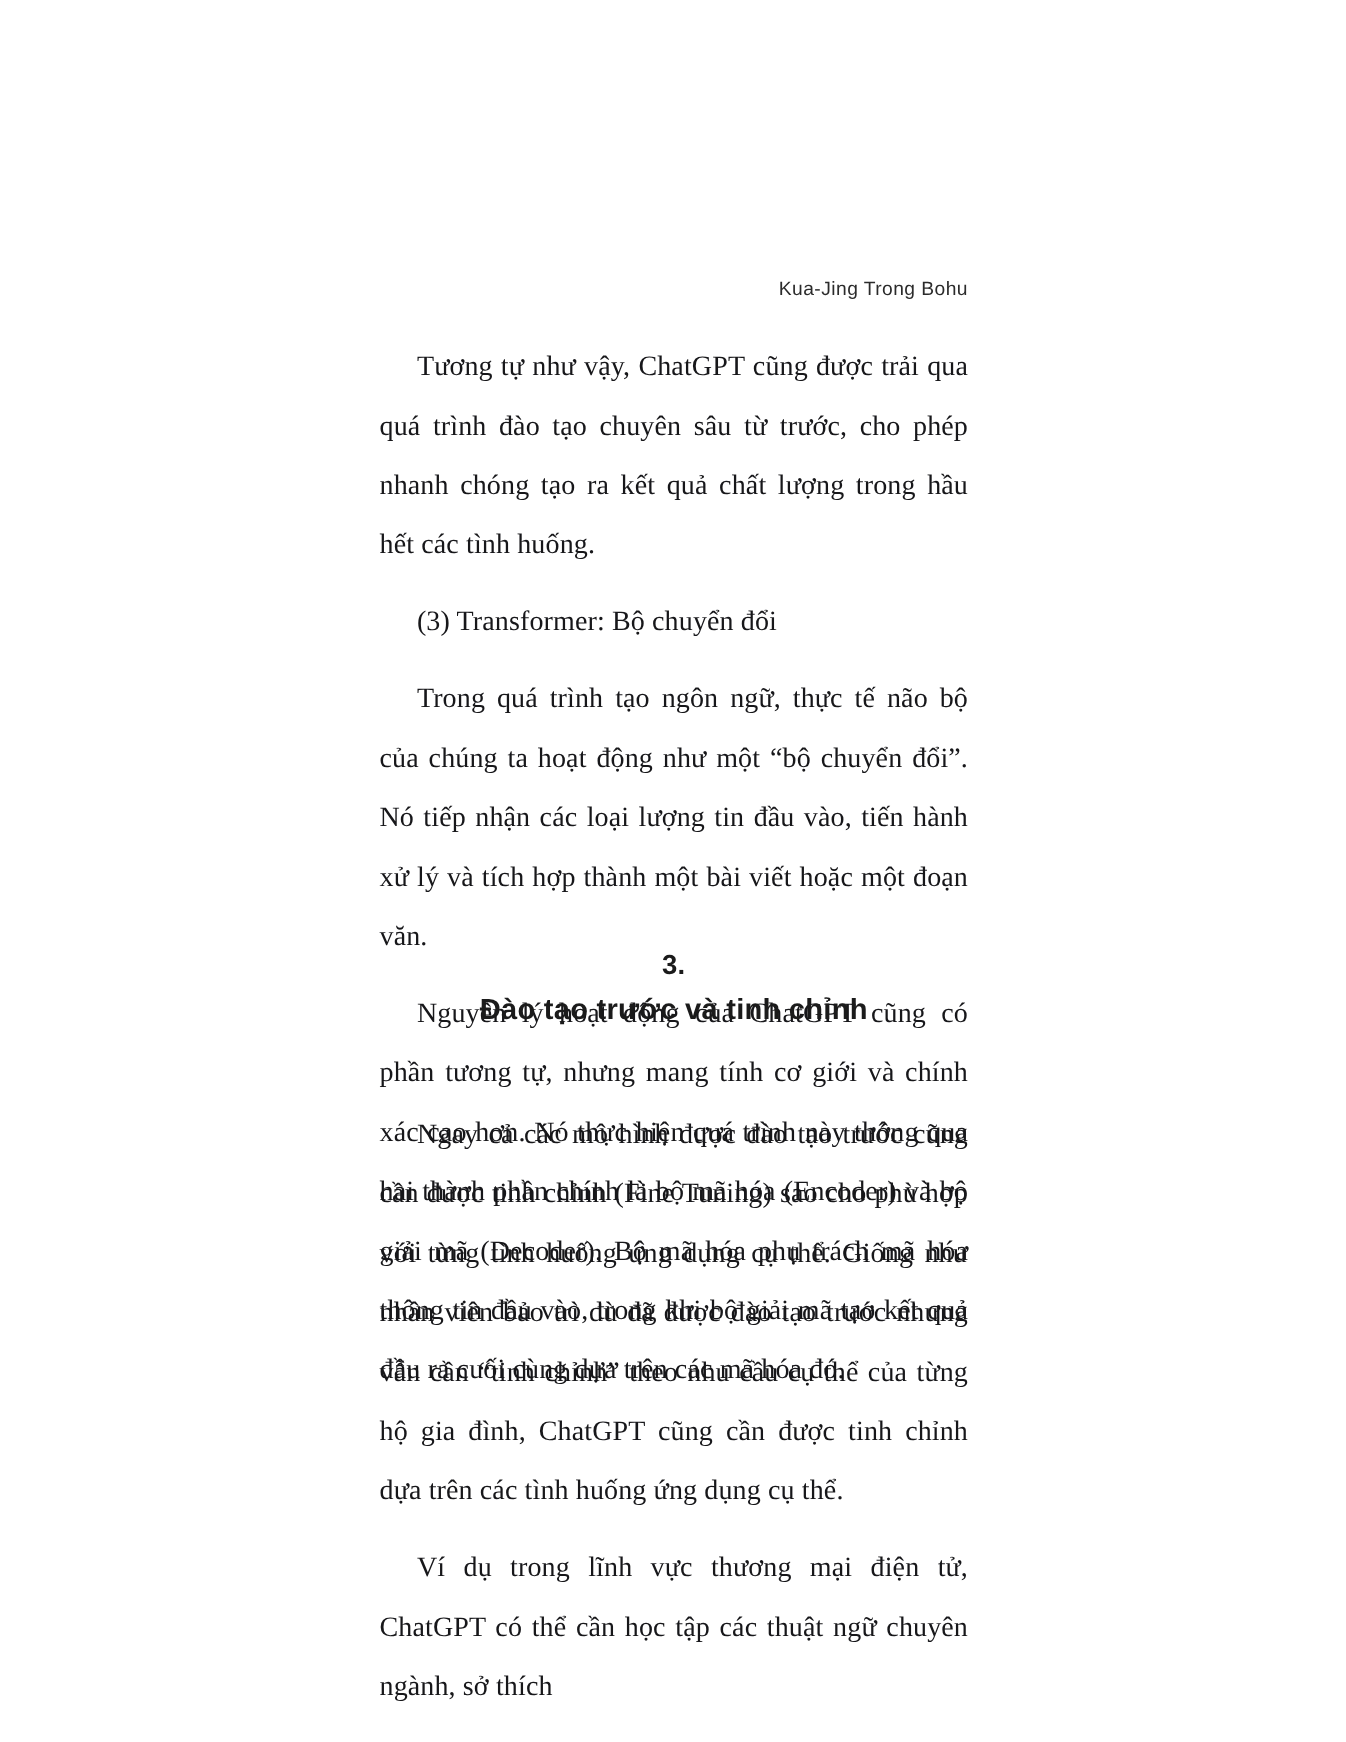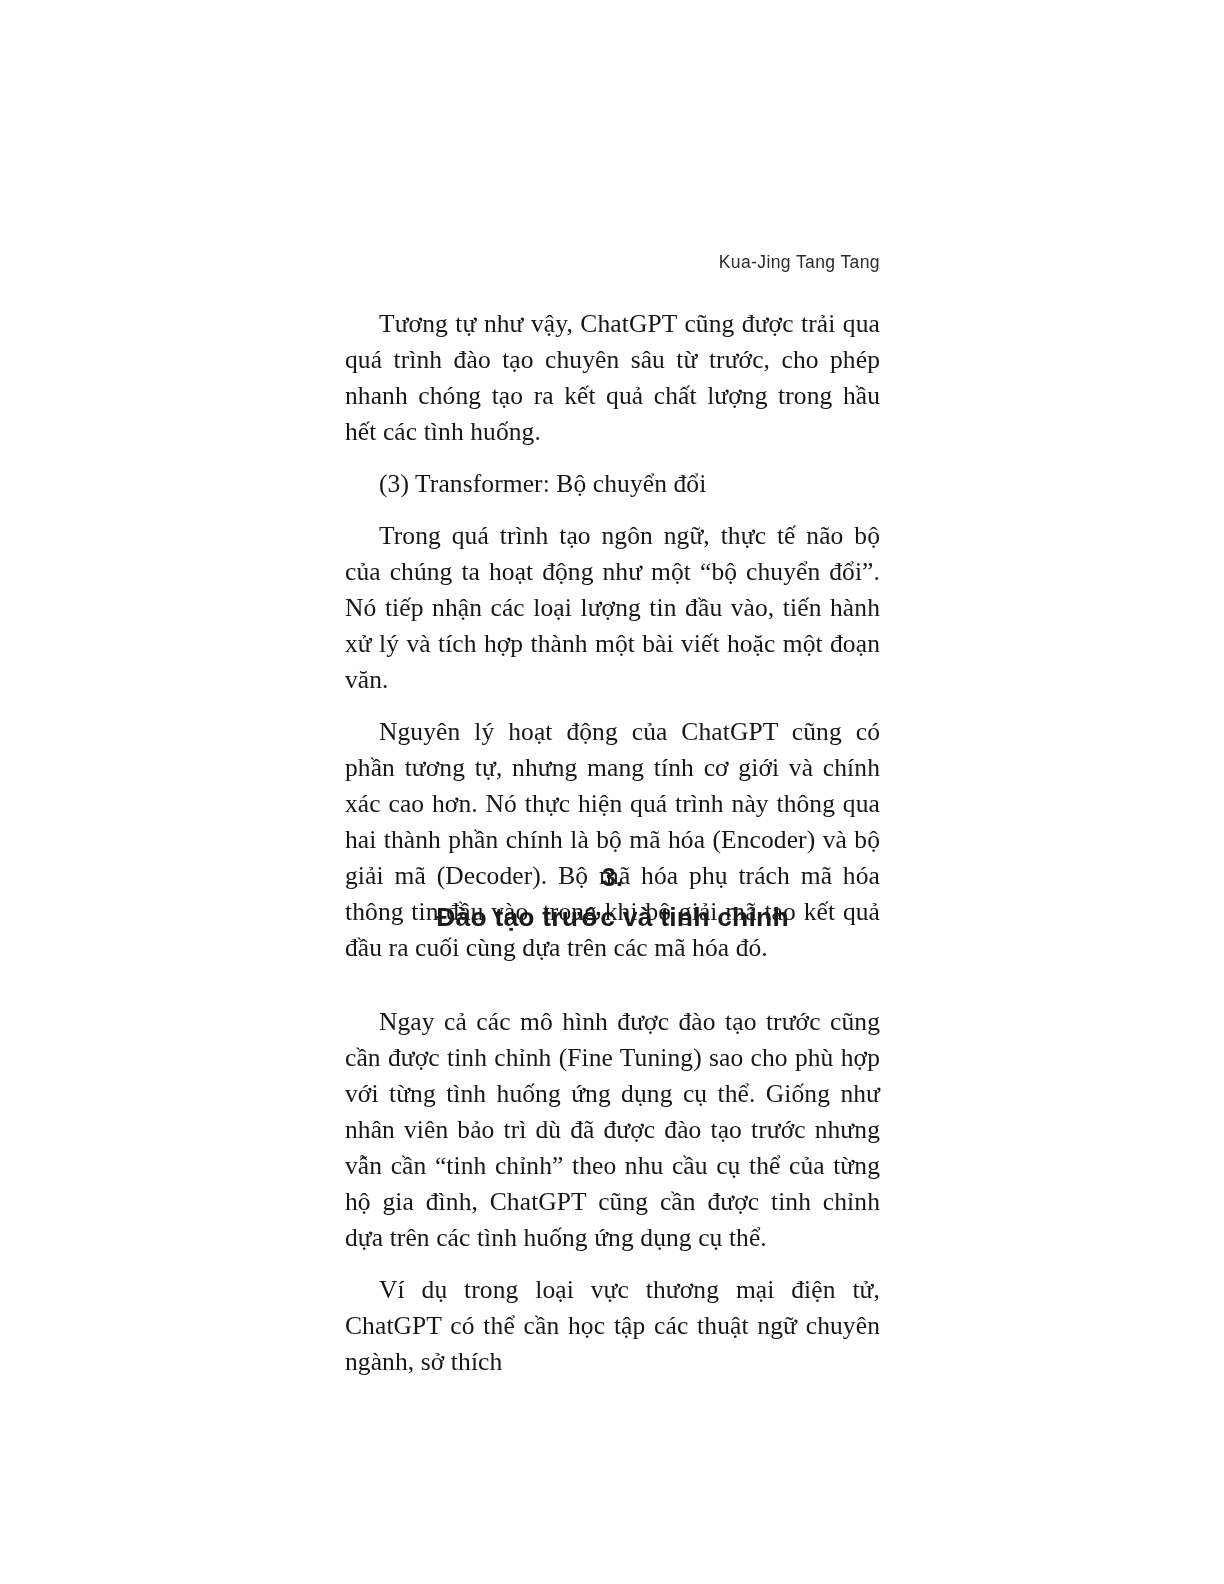--- a/index.html
+++ b/index.html
@@ -46,21 +46,21 @@
     width: 535px;
   }
 
   p.para {
     margin: 0;
     text-indent: 34px;
     text-align: justify;
     text-justify: inter-word;
     font-family: "Liberation Serif", serif;
     font-size: 25.5px;
-    line-height: 36px;
+    line-height: 54px;
     color: #17171a;
     letter-spacing: 0.1px;
   }
   p.para.last-line-left {
     text-align-last: left;
   }
   p.para + p.para {
     margin-top: 16px;
   }
 
@@ -111,33 +111,33 @@
     font-size: 19px;
     color: #2b2b2b;
     letter-spacing: 0.5px;
   }
 </style>
 </head>
 <body>
 
 <div class="page">
 
-  <div class="running-head">Kua-Jing Tang Tang</div>
+  <div class="running-head">Kua-Jing Trong Bohu</div>
 
   <div class="body-block">
     <p class="para last-line-left">Tương tự như vậy, ChatGPT cũng được trải qua quá trình đào tạo chuyên sâu từ trước, cho phép nhanh chóng tạo ra kết quả chất lượng trong hầu hết các tình huống.</p>
     <p class="para short">(3) Transformer: Bộ chuyển đổi</p>
     <p class="para last-line-left">Trong quá trình tạo ngôn ngữ, thực tế não bộ của chúng ta hoạt động như một “bộ chuyển đổi”. Nó tiếp nhận các loại lượng tin đầu vào, tiến hành xử lý và tích hợp thành một bài viết hoặc một đoạn văn.</p>
     <p class="para last-line-left">Nguyên lý hoạt động của ChatGPT cũng có phần tương tự, nhưng mang tính cơ giới và chính xác cao hơn. Nó thực hiện quá trình này thông qua hai thành phần chính là bộ mã hóa (Encoder) và bộ giải mã (Decoder). Bộ mã hóa phụ trách mã hóa thông tin đầu vào, trong khi bộ giải mã tạo kết quả đầu ra cuối cùng dựa trên các mã hóa đó.</p>
   </div>
 
   <div class="section-heading">
     <span class="sec-num">3.</span>
     <span class="sec-title">Đào tạo trước và tinh chỉnh</span>
   </div>
 
   <div class="body-block-2">
     <p class="para last-line-left">Ngay cả các mô hình được đào tạo trước cũng cần được tinh chỉnh (Fine Tuning) sao cho phù hợp với từng tình huống ứng dụng cụ thể. Giống như nhân viên bảo trì dù đã được đào tạo trước nhưng vẫn cần “tinh chỉnh” theo nhu cầu cụ thể của từng hộ gia đình, ChatGPT cũng cần được tinh chỉnh dựa trên các tình huống ứng dụng cụ thể.</p>
-    <p class="para last-line-left">Ví dụ trong loại vực thương mại điện tử, ChatGPT có thể cần học tập các thuật ngữ chuyên ngành, sở thích</p>
+    <p class="para last-line-left">Ví dụ trong lĩnh vực thương mại điện tử, ChatGPT có thể cần học tập các thuật ngữ chuyên ngành, sở thích</p>
   </div>
 
 
 </div>
 
 </body></html>

